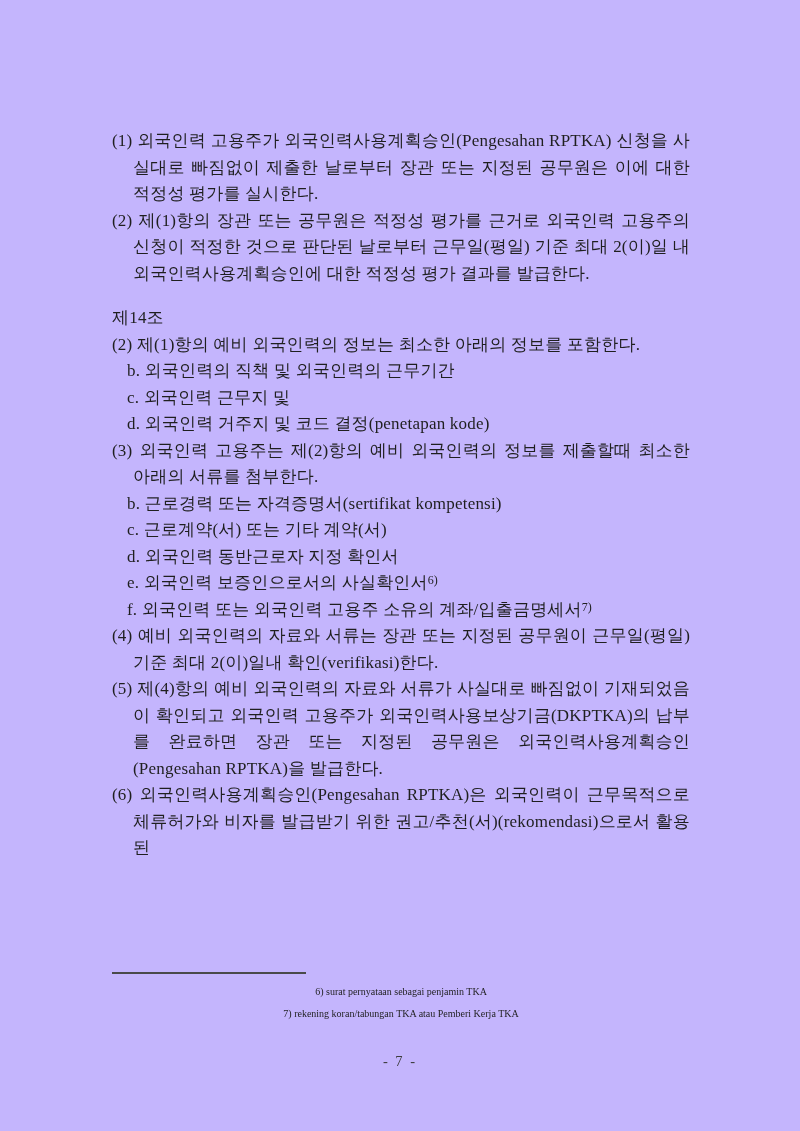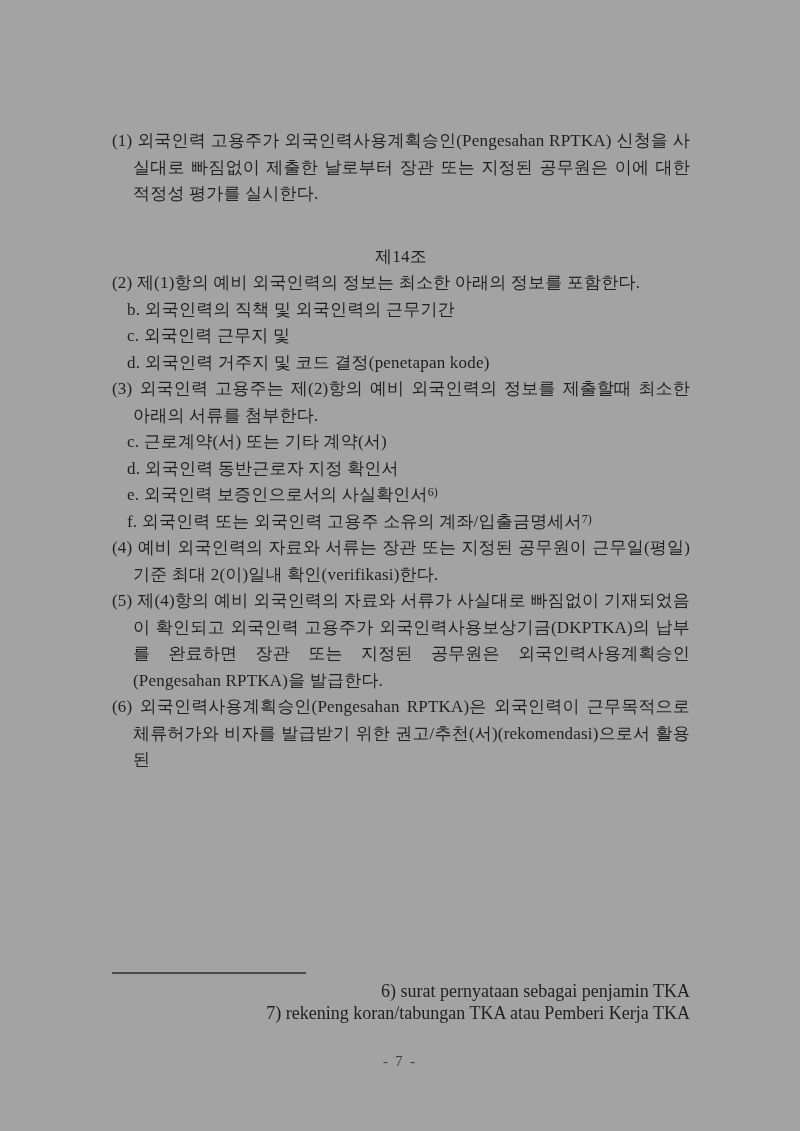--- a/index.html
+++ b/index.html
@@ -11,62 +11,62 @@
     width: 800px;
     height: 1131px;
     position: relative;
     font-family: "Liberation Serif", "DejaVu Serif", serif;
     color: #1f1f1f;
     overflow: hidden;
   }
   .page {
     position: absolute;
     inset: 0;
-    background: #a3a3a3;
+    background: #c4b5fd;
   }
   .content {
     position: absolute;
     left: 112px;
     top: 128px;
     width: 578px;
     font-size: 17px;
     line-height: 26.5px;
     text-align: justify;
     letter-spacing: 0.2px;
   }
   .item {
     padding-left: 21px;
     text-indent: -21px;
   }
   .heading {
-    margin-top: 36px;
-    text-align: center;
+    margin-top: 18px;
+    text-align: left;
   }
   .subitem {
     margin-left: 15px;
     padding-left: 17px;
     text-indent: -17px;
   }
   .marker {
     white-space: pre;
   }
   sup.fn-ref {
     font-size: 12px;
     line-height: 0;
     vertical-align: 4px;
     letter-spacing: 0;
   }
   .footnote-block {
     position: absolute;
     left: 112px;
     top: 972px;
     width: 578px;
-    font-size: 18px;
+    font-size: 10px;
     line-height: 21.5px;
-    text-align: right;
+    text-align: center;
   }
   .fn-rule {
     width: 194px;
     border-top: 2px solid #4a4a4a;
     margin-bottom: 7px;
   }
   .footnote {
     padding-left: 18px;
     text-indent: -18px;
   }
@@ -82,26 +82,28 @@
   }
 </style>
 </head>
 <body>
 
 <div class="page">
 
   <div class="content">
 
   <div class="item"><span class="marker">(1) </span><span>외국인력 고용주가 외국인력사용계획승인(Pengesahan RPTKA) 신청을 사실대로 빠짐없이 제출한 날로부터 장관 또는 지정된 공무원은 이에 대한 적정성 평가를 실시한다.</span></div>
+      <div class="item"><span class="marker">(2) </span><span>제(1)항의 장관 또는 공무원은 적정성 평가를 근거로 외국인력 고용주의 신청이 적정한 것으로 판단된 날로부터 근무일(평일) 기준 최대 2(이)일 내 외국인력사용계획승인에 대한 적정성 평가 결과를 발급한다.</span></div>
       <div class="heading"><span>제14조</span></div>
       <div class="item"><span class="marker">(2) </span><span>제(1)항의 예비 외국인력의 정보는 최소한 아래의 정보를 포함한다.</span></div>
       <div class="subitem"><span class="marker">b. </span><span>외국인력의 직책 및 외국인력의 근무기간</span></div>
       <div class="subitem"><span class="marker">c. </span><span>외국인력 근무지 및</span></div>
       <div class="subitem"><span class="marker">d. </span><span>외국인력 거주지 및 코드 결정(penetapan kode)</span></div>
       <div class="item"><span class="marker">(3) </span><span>외국인력 고용주는 제(2)항의 예비 외국인력의 정보를 제출할때 최소한 아래의 서류를 첨부한다.</span></div>
+      <div class="subitem"><span class="marker">b. </span><span>근로경력 또는 자격증명서(sertifikat kompetensi)</span></div>
       <div class="subitem"><span class="marker">c. </span><span>근로계약(서) 또는 기타 계약(서)</span></div>
       <div class="subitem"><span class="marker">d. </span><span>외국인력 동반근로자 지정 확인서</span></div>
       <div class="subitem"><span class="marker">e. </span><span>외국인력 보증인으로서의 사실확인서</span><sup class="fn-ref">6)</sup></div>
       <div class="subitem"><span class="marker">f. </span><span>외국인력 또는 외국인력 고용주 소유의 계좌/입출금명세서</span><sup class="fn-ref">7)</sup></div>
       <div class="item"><span class="marker">(4) </span><span>예비 외국인력의 자료와 서류는 장관 또는 지정된 공무원이 근무일(평일) 기준 최대 2(이)일내 확인(verifikasi)한다.</span></div>
       <div class="item"><span class="marker">(5) </span><span>제(4)항의 예비 외국인력의 자료와 서류가 사실대로 빠짐없이 기재되었음이 확인되고 외국인력 고용주가 외국인력사용보상기금(DKPTKA)의 납부를 완료하면 장관 또는 지정된 공무원은 외국인력사용계획승인(Pengesahan RPTKA)을 발급한다.</span></div>
       <div class="item"><span class="marker">(6) </span><span>외국인력사용계획승인(Pengesahan RPTKA)은 외국인력이 근무목적으로 체류허가와 비자를 발급받기 위한 권고/추천(서)(rekomendasi)으로서 활용된</span></div>
     </div>
 
   <div class="footnote-block">

